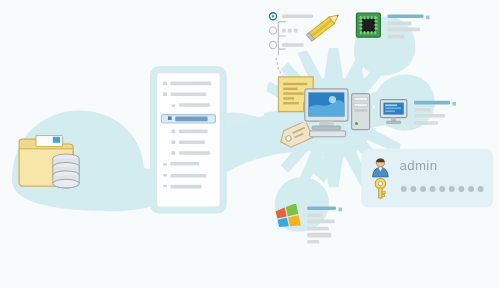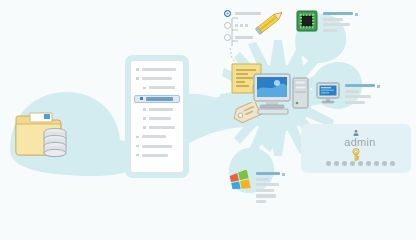--- a/index.html
+++ b/index.html
@@ -57,21 +57,21 @@
   .iline{height:3.2px;border-radius:1px;margin-bottom:2.4px;}
   .iline.accent{background:#7fb6cc;}
   .iline.gray{background:#d6dbde;}
   .itip{width:3px;height:3px;background:#9fc5d6;display:inline-block;
     vertical-align:top;margin-left:2px;}
 
   
   #admin-panel{left:301px;top:124px;width:110px;height:49px;
     background:#e2f1f5;border-radius:6px;box-sizing:border-box;
     padding:6px 8px;}
-  .arow{display:flex;align-items:center;height:18px;flex-direction:column;}
+  .arow{display:flex;align-items:center;height:18px;}
   .aname{font-size:11px;color:#9aa4a8;letter-spacing:.3px;margin-left:8px;}
   .pdots{display:flex;gap:3px;margin-left:9px;}
   .pdot{width:5px;height:5px;border-radius:50%;background:#b9c2c6;}
 </style>
 </head>
 <body>
 
 <div id="stage">
 
   <svg id="bg" viewBox="0 0 416 215">

